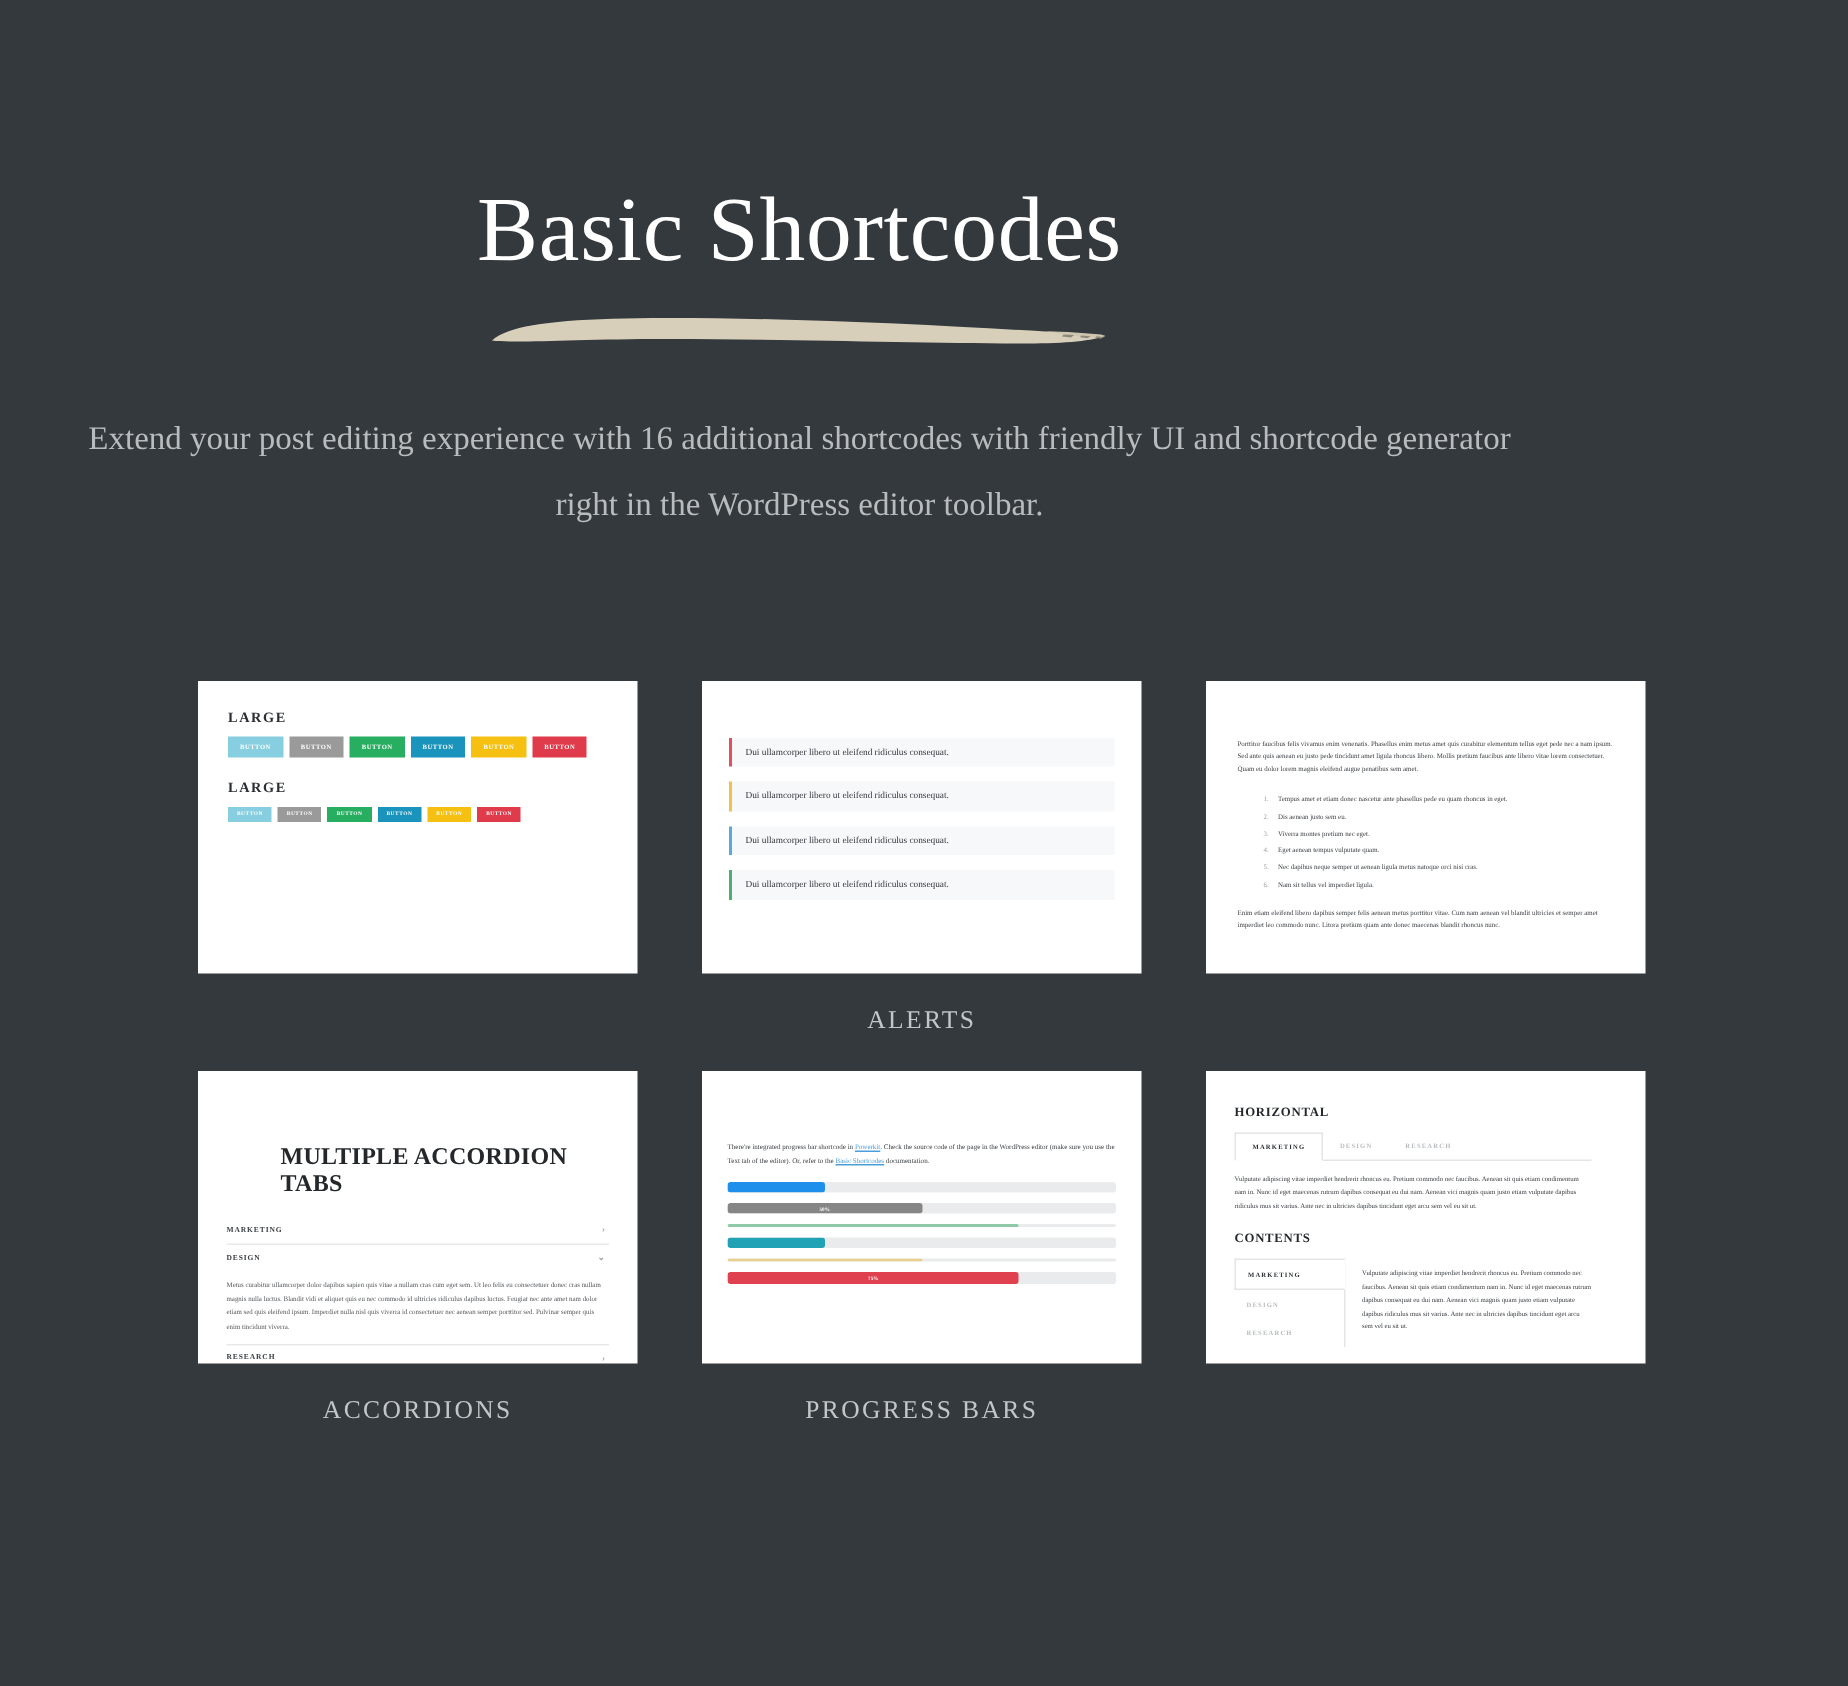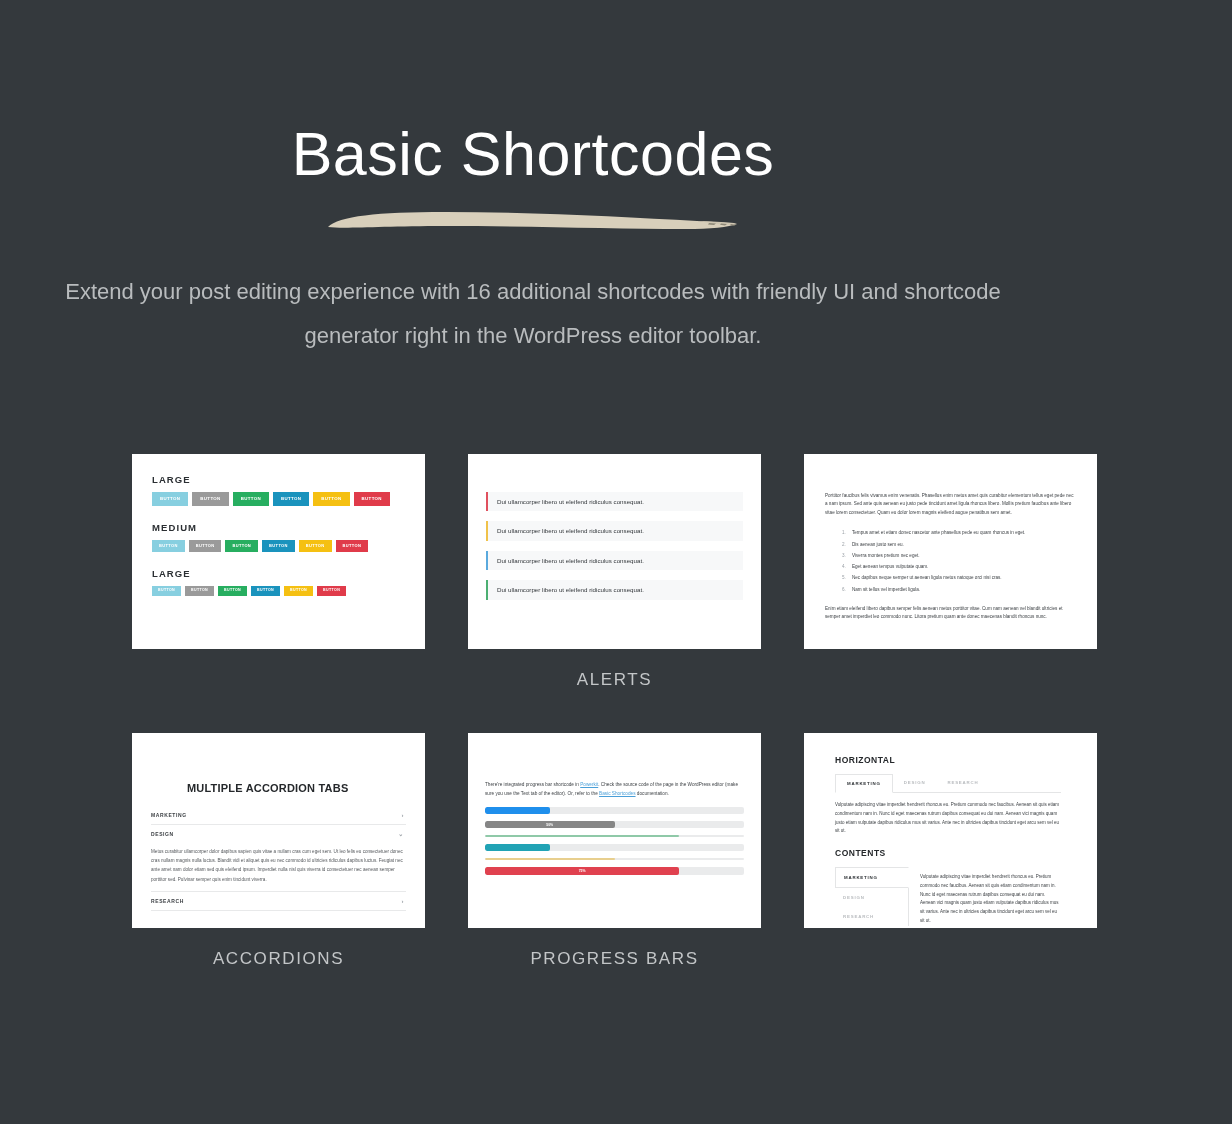--- a/index.html
+++ b/index.html
@@ -5,21 +5,21 @@
   * { box-sizing: border-box; margin: 0; padding: 0; }
 
   body {
     width: 1232px;
     height: 1124px;
     background: #34393d;
     font-family: "Liberation Sans", sans-serif;
     overflow: hidden;
   }
 
-  .page { width: 1066px; height: 1124px; position: relative; }
+  .page { width: 1066px; height: 1124px; position: relative; font-family: Liberation Serif, serif; }
 
   
   .header { padding-top: 122px; text-align: center; }
 
   .page-title {
     font-size: 61px;
     font-weight: 400;
     color: #ffffff;
     letter-spacing: 0.5px;
     line-height: 1.05;
@@ -37,21 +37,21 @@
   }
 
   
   .grid {
     position: absolute;
     left: 132px;
     top: 454px;
     width: 965px;
     display: flex;
     flex-wrap: wrap;
-    gap: 43px 43px;
+    gap: 24px 43px;
   }
 
   .cell { width: 293px; }
 
   .card {
     width: 293px;
     height: 195px;
     background: #ffffff;
     overflow: hidden;
     position: relative;
@@ -114,21 +114,21 @@
     font-size: 4.6px;
     color: #3b3f43;
   }
   .toc ol li { line-height: 2.45; padding-left: 5px; }
   .toc ol li::marker { color: #9aa0a6; }
   .toc .tail { margin-top: 9px; }
 
   
   .acc { padding: 49px 19px 0 19px; }
   .acc-title {
-    font-size: 11px;
+    font-size: 16px;
     font-weight: 700;
     letter-spacing: .2px;
     color: #25282b;
     margin-bottom: 12px;
     padding-left: 36px;
   }
   .acc-item { border-bottom: 1px solid #e8e9ea; }
   .acc-head {
     display: flex; justify-content: space-between; align-items: center;
     padding: 6px 2px 6px 0;
@@ -151,21 +151,21 @@
     text-align: center; font-size: 3.4px; color: #fff; font-weight: 700;
   }
   .striped {
     background-image: linear-gradient(45deg, rgba(255,255,255,.22) 25%, transparent 25%,
       transparent 50%, rgba(255,255,255,.22) 50%, rgba(255,255,255,.22) 75%,
       transparent 75%, transparent);
     background-size: 5px 5px;
   }
 
   
-  .tabs { padding: 22px 36px 0 19px; margin-left: 12px; }
+  .tabs { padding: 22px 36px 0 19px; }
   .tp-title { font-size: 8.5px; font-weight: 700; letter-spacing: .5px; color: #25282b; margin-bottom: 9px; }
   .tp-tabrow { display: flex; border-bottom: 1px solid #e4e5e6; }
   .tp-tab {
     font-size: 4.4px; font-weight: 700; letter-spacing: .8px;
     padding: 6px 11px; color: #b9bcbf;
   }
   .tp-tab.active { color: #2b2f33; border: 1px solid #e4e5e6; border-bottom: 1px solid #fff; margin-bottom: -1px; background: #fff; }
   .tp-body { font-size: 4.5px; line-height: 1.95; color: #3b3f43; padding: 8px 0 0 0; }
   .tp-vert { display: flex; gap: 11px; margin-top: 3px; }
   .tp-vcol { width: 74px; border-right: 1px solid #e4e5e6; }
@@ -204,31 +204,20 @@
             <div class="btn-row">
               <span class="sc-btn sz-large" style="background:#87cfe0">BUTTON</span>
               <span class="sc-btn sz-large" style="background:#9a9a9a">BUTTON</span>
               <span class="sc-btn sz-large" style="background:#27ae60">BUTTON</span>
               <span class="sc-btn sz-large" style="background:#1a93bd">BUTTON</span>
               <span class="sc-btn sz-large" style="background:#f5c012">BUTTON</span>
               <span class="sc-btn sz-large" style="background:#e03b4a">BUTTON</span>
             </div>
           </div>
 
-          <div>
-            <div class="btn-group-title">MEDIUM</div>
-            <div class="btn-row">
-              <span class="sc-btn sz-medium" style="background:#87cfe0">BUTTON</span>
-              <span class="sc-btn sz-medium" style="background:#9a9a9a">BUTTON</span>
-              <span class="sc-btn sz-medium" style="background:#27ae60">BUTTON</span>
-              <span class="sc-btn sz-medium" style="background:#1a93bd">BUTTON</span>
-              <span class="sc-btn sz-medium" style="background:#f5c012">BUTTON</span>
-              <span class="sc-btn sz-medium" style="background:#e03b4a">BUTTON</span>
-            </div>
-          </div>
 
           <div>
             <div class="btn-group-title">LARGE</div>
             <div class="btn-row">
               <span class="sc-btn sz-small" style="background:#87cfe0">BUTTON</span>
               <span class="sc-btn sz-small" style="background:#9a9a9a">BUTTON</span>
               <span class="sc-btn sz-small" style="background:#27ae60">BUTTON</span>
               <span class="sc-btn sz-small" style="background:#1a93bd">BUTTON</span>
               <span class="sc-btn sz-small" style="background:#f5c012">BUTTON</span>
               <span class="sc-btn sz-small" style="background:#e03b4a">BUTTON</span>

